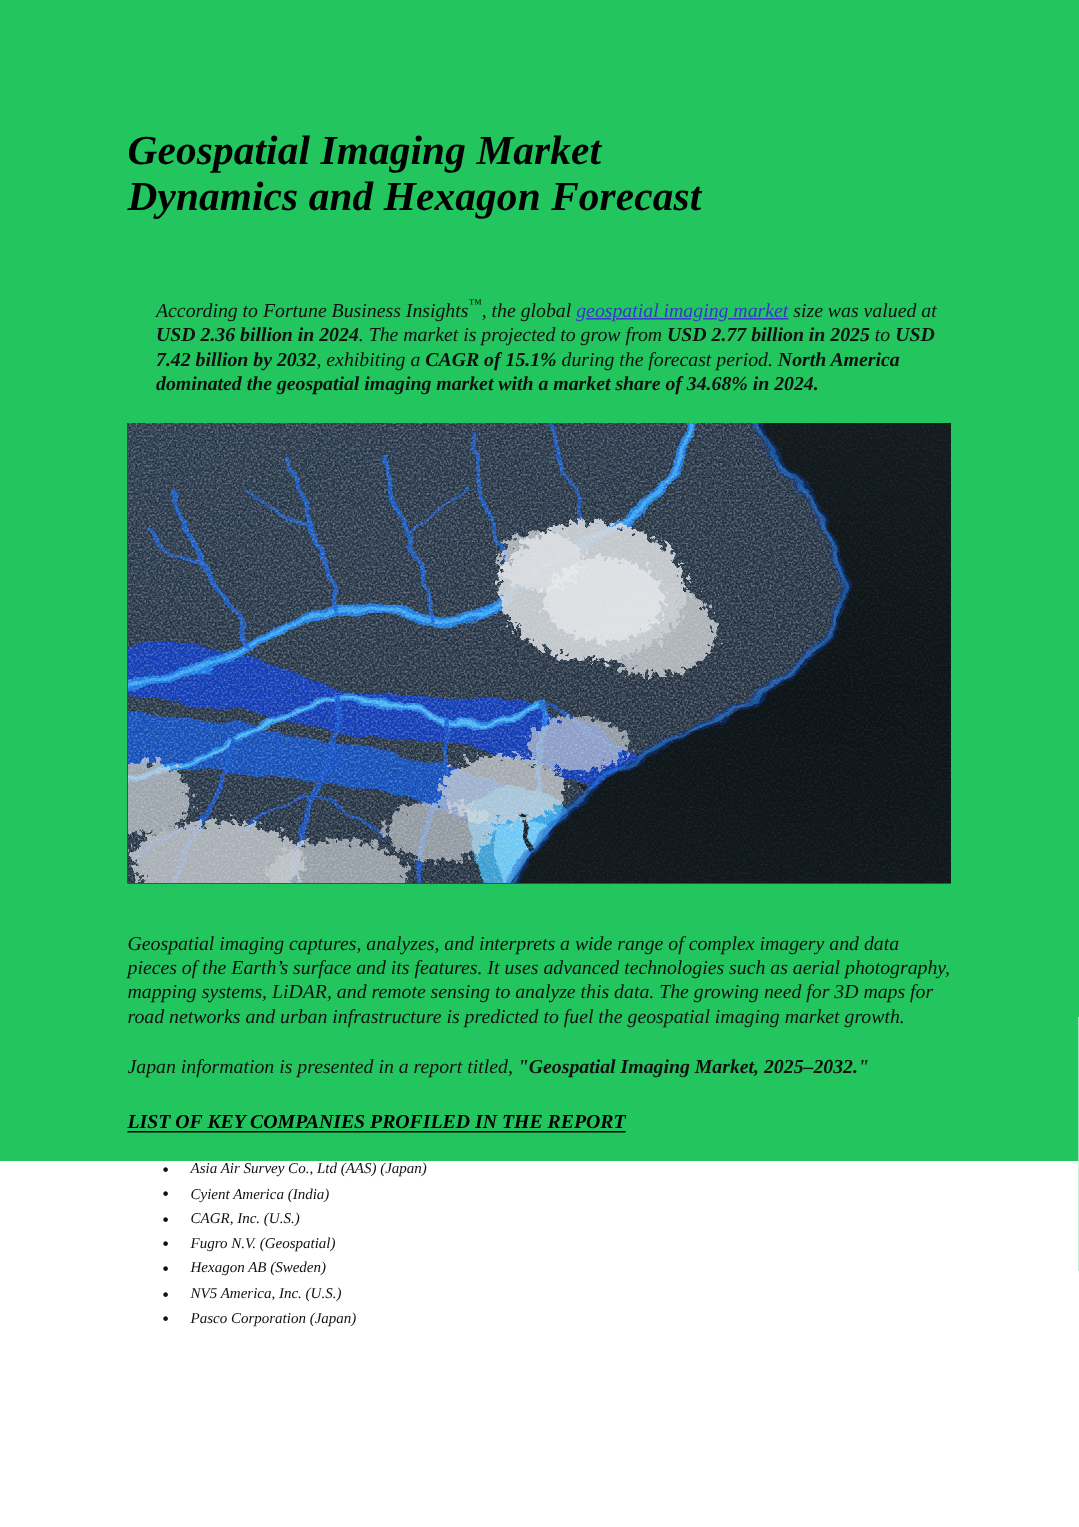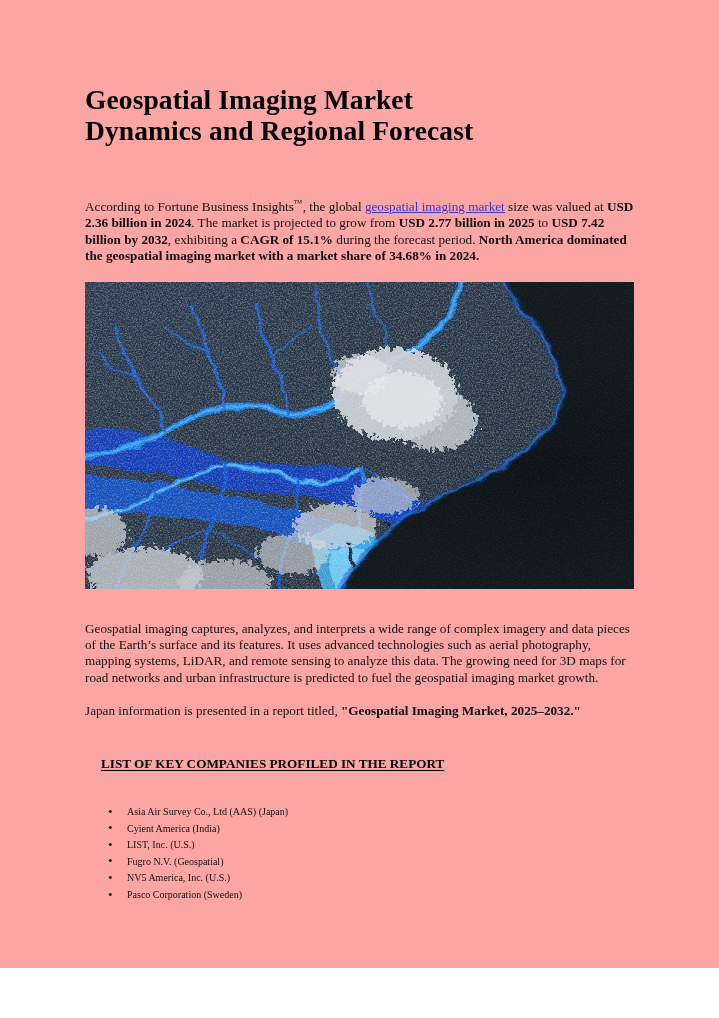--- a/index.html
+++ b/index.html
@@ -13,22 +13,23 @@
     position: relative;
     overflow: hidden;
     font-family: "Liberation Serif", "DejaVu Serif", serif;
     color: #000000;
     -webkit-font-smoothing: antialiased;
   }
   .page {
     position: absolute;
     left: 0; top: 0;
     width: 719px;
-    height: 968px;
-    background: #fca5a5;
+    height: 774px;
+    background: #22c55e;
+    font-style: italic;
   }
   .content {
     position: absolute;
     left: 85px;
     top: 0;
     width: 549px;
   }
 
   
   .doc-title {
@@ -42,21 +43,21 @@
   }
 
   
   .para {
     font-size: 13.2px;
     line-height: 16.4px;
     margin: 0;
     text-align: left;
     color: #111111;
   }
-  .para.intro { padding-top: 53px; }
+  .para.intro { padding-top: 53px; margin-left: 19px; }
   .para b, .para strong { font-weight: bold; }
 
   a.inline-link {
     color: #3737c8;
     text-decoration: underline;
   }
   sup.tm {
     font-size: 9px;
     vertical-align: super;
     line-height: 0;
@@ -81,21 +82,21 @@
 
   
   .para.body1 { padding-top: 32px; }
   .para.body2 { padding-top: 17px; }
 
   
   .section-heading {
     font-size: 13.2px;
     font-weight: bold;
     line-height: 16.4px;
-    margin: 16px;
+    margin: 0;
     padding-top: 20px;
     text-decoration: underline;
     text-underline-offset: 2px;
     color: #000;
   }
 
   
   ul.company-list {
     margin: 0;
     padding: 0;
@@ -120,21 +121,21 @@
   }
 </style>
 </head>
 <body>
 
 <div class="page">
   <div class="content">
 
     <h1 class="doc-title">
       <span>Geospatial Imaging Market</span><br>
-      <span>Dynamics and Regional Forecast</span>
+      <span>Dynamics and Hexagon Forecast</span>
     </h1>
 
     <p class="para intro"><span>According to Fortune Business Insights</span><sup class="tm">™</sup><span>, the global </span><a class="inline-link" href="#">geospatial imaging market</a><span> size was valued at </span><b>USD 2.36 billion in 2024</b><span>. The market is projected to grow from </span><b>USD 2.77 billion in 2025</b><span> to </span><b>USD 7.42 billion by 2032</b><span>, exhibiting a </span><b>CAGR of 15.1%</b><span> during the forecast period. </span><b>North America dominated the geospatial imaging market with a market share of 34.68% in 2024.</b></p>
 
     <div class="figure-wrap">
       <svg class="sat-img" viewBox="0 0 549 307" preserveAspectRatio="none">
         <defs>
           <linearGradient id="gLand" x1="0" y1="0" x2="1" y2="1">
             <stop offset="0%" stop-color="#10243c"></stop>
             <stop offset="40%" stop-color="#0d1f33"></stop>
@@ -273,20 +274,21 @@
 
     <p class="para body1">Geospatial imaging captures, analyzes, and interprets a wide range of complex imagery and data pieces of the Earth’s surface and its features. It uses advanced technologies such as aerial photography, mapping systems, LiDAR, and remote sensing to analyze this data. The growing need for 3D maps for road networks and urban infrastructure is predicted to fuel the geospatial imaging market growth.</p>
 
     <p class="para body2"><span>Japan information is presented in a report titled, </span><b>"Geospatial Imaging Market, 2025–2032."</b></p>
 
     <p class="section-heading">LIST OF KEY COMPANIES PROFILED IN THE REPORT</p>
 
     <ul class="company-list">
       <li>Asia Air Survey Co., Ltd (AAS) (Japan)</li>
       <li>Cyient America (India)</li>
-      <li>LIST, Inc. (U.S.)</li>
+      <li>CAGR, Inc. (U.S.)</li>
       <li>Fugro N.V. (Geospatial)</li>
+      <li>Hexagon AB (Sweden)</li>
       <li>NV5 America, Inc. (U.S.)</li>
-      <li>Pasco Corporation (Sweden)</li>
+      <li>Pasco Corporation (Japan)</li>
     </ul>
 
   </div>
 </div>
 
 </body></html>

